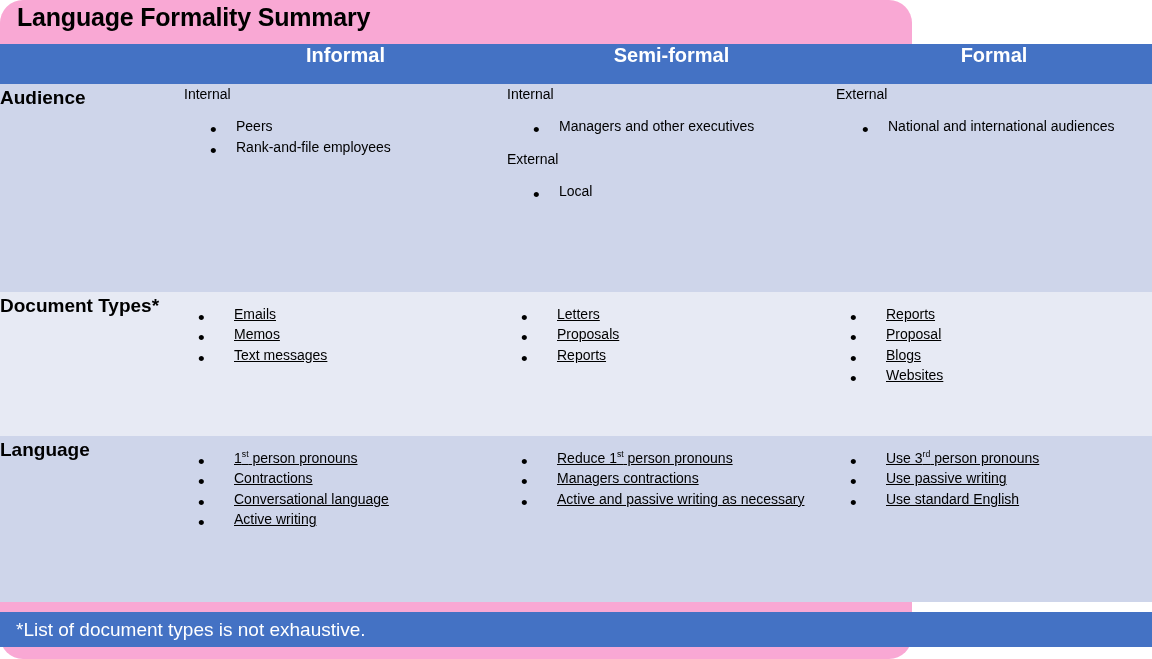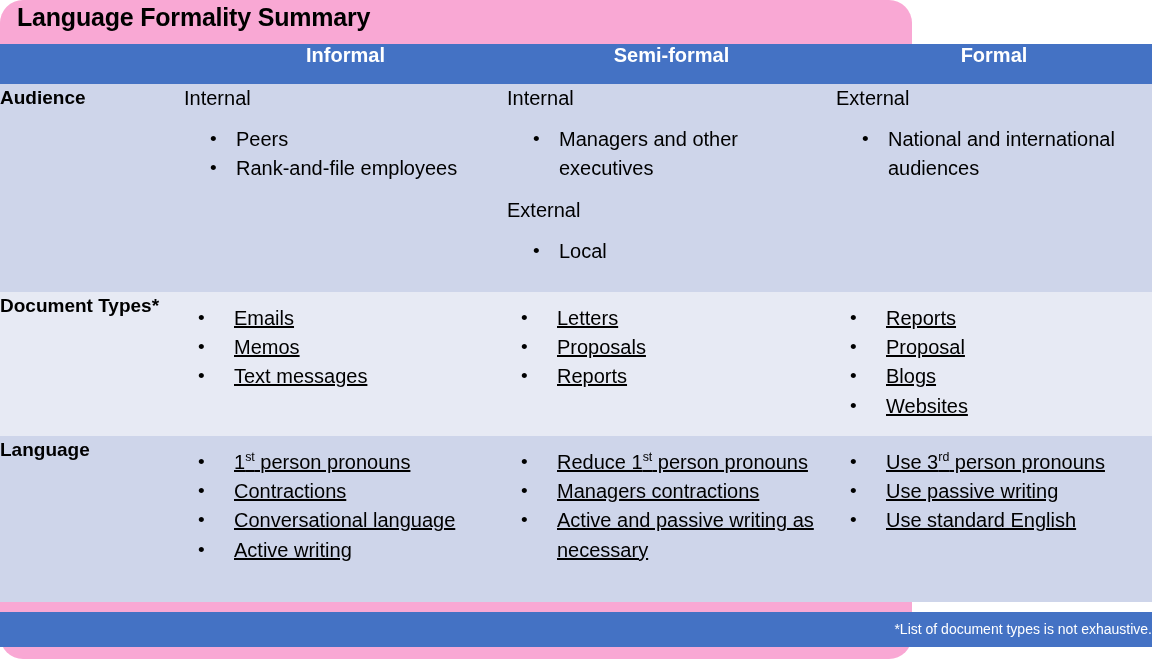--- a/index.html
+++ b/index.html
@@ -65,21 +65,21 @@
   .hdr-cell.blank { padding-left: 0; }
 
   .body-row-a td { background: #CED5EA; }
   .body-row-b td { background: #E7EAF4; }
 
   .cell {
     border-right: 2px solid #ffffff;
     border-top: 2px solid #ffffff;
     box-sizing: border-box;
     padding: 7px 10px 6px 14px;
-    font-size: 20px;
+    font-size: 14px;
     line-height: 1.46;
   }
   .cell.last { border-right: 0; }
 
   .row-label {
     font-weight: bold;
     font-size: 19px;
     line-height: 1.46;
     padding-top: 9px;
   }
@@ -124,26 +124,25 @@
     line-height: 0;
   }
   .footnote-bar {
     position: absolute;
     left: 0px;
     top: 612px;
     width: 1152px;
     height: 35px;
     background: #4472C4;
     color: #ffffff;
-    font-size: 14px;
+    font-size: 19px;
     line-height: 35px;
     padding-left: 16px;
     box-sizing: border-box;
     white-space: nowrap;
-    text-align: right;
   }
 </style>
 </head>
 <body>
 
 <div class="slide">
 
   <div class="page-title">Language Formality Summary</div>
 
   <table class="table">

